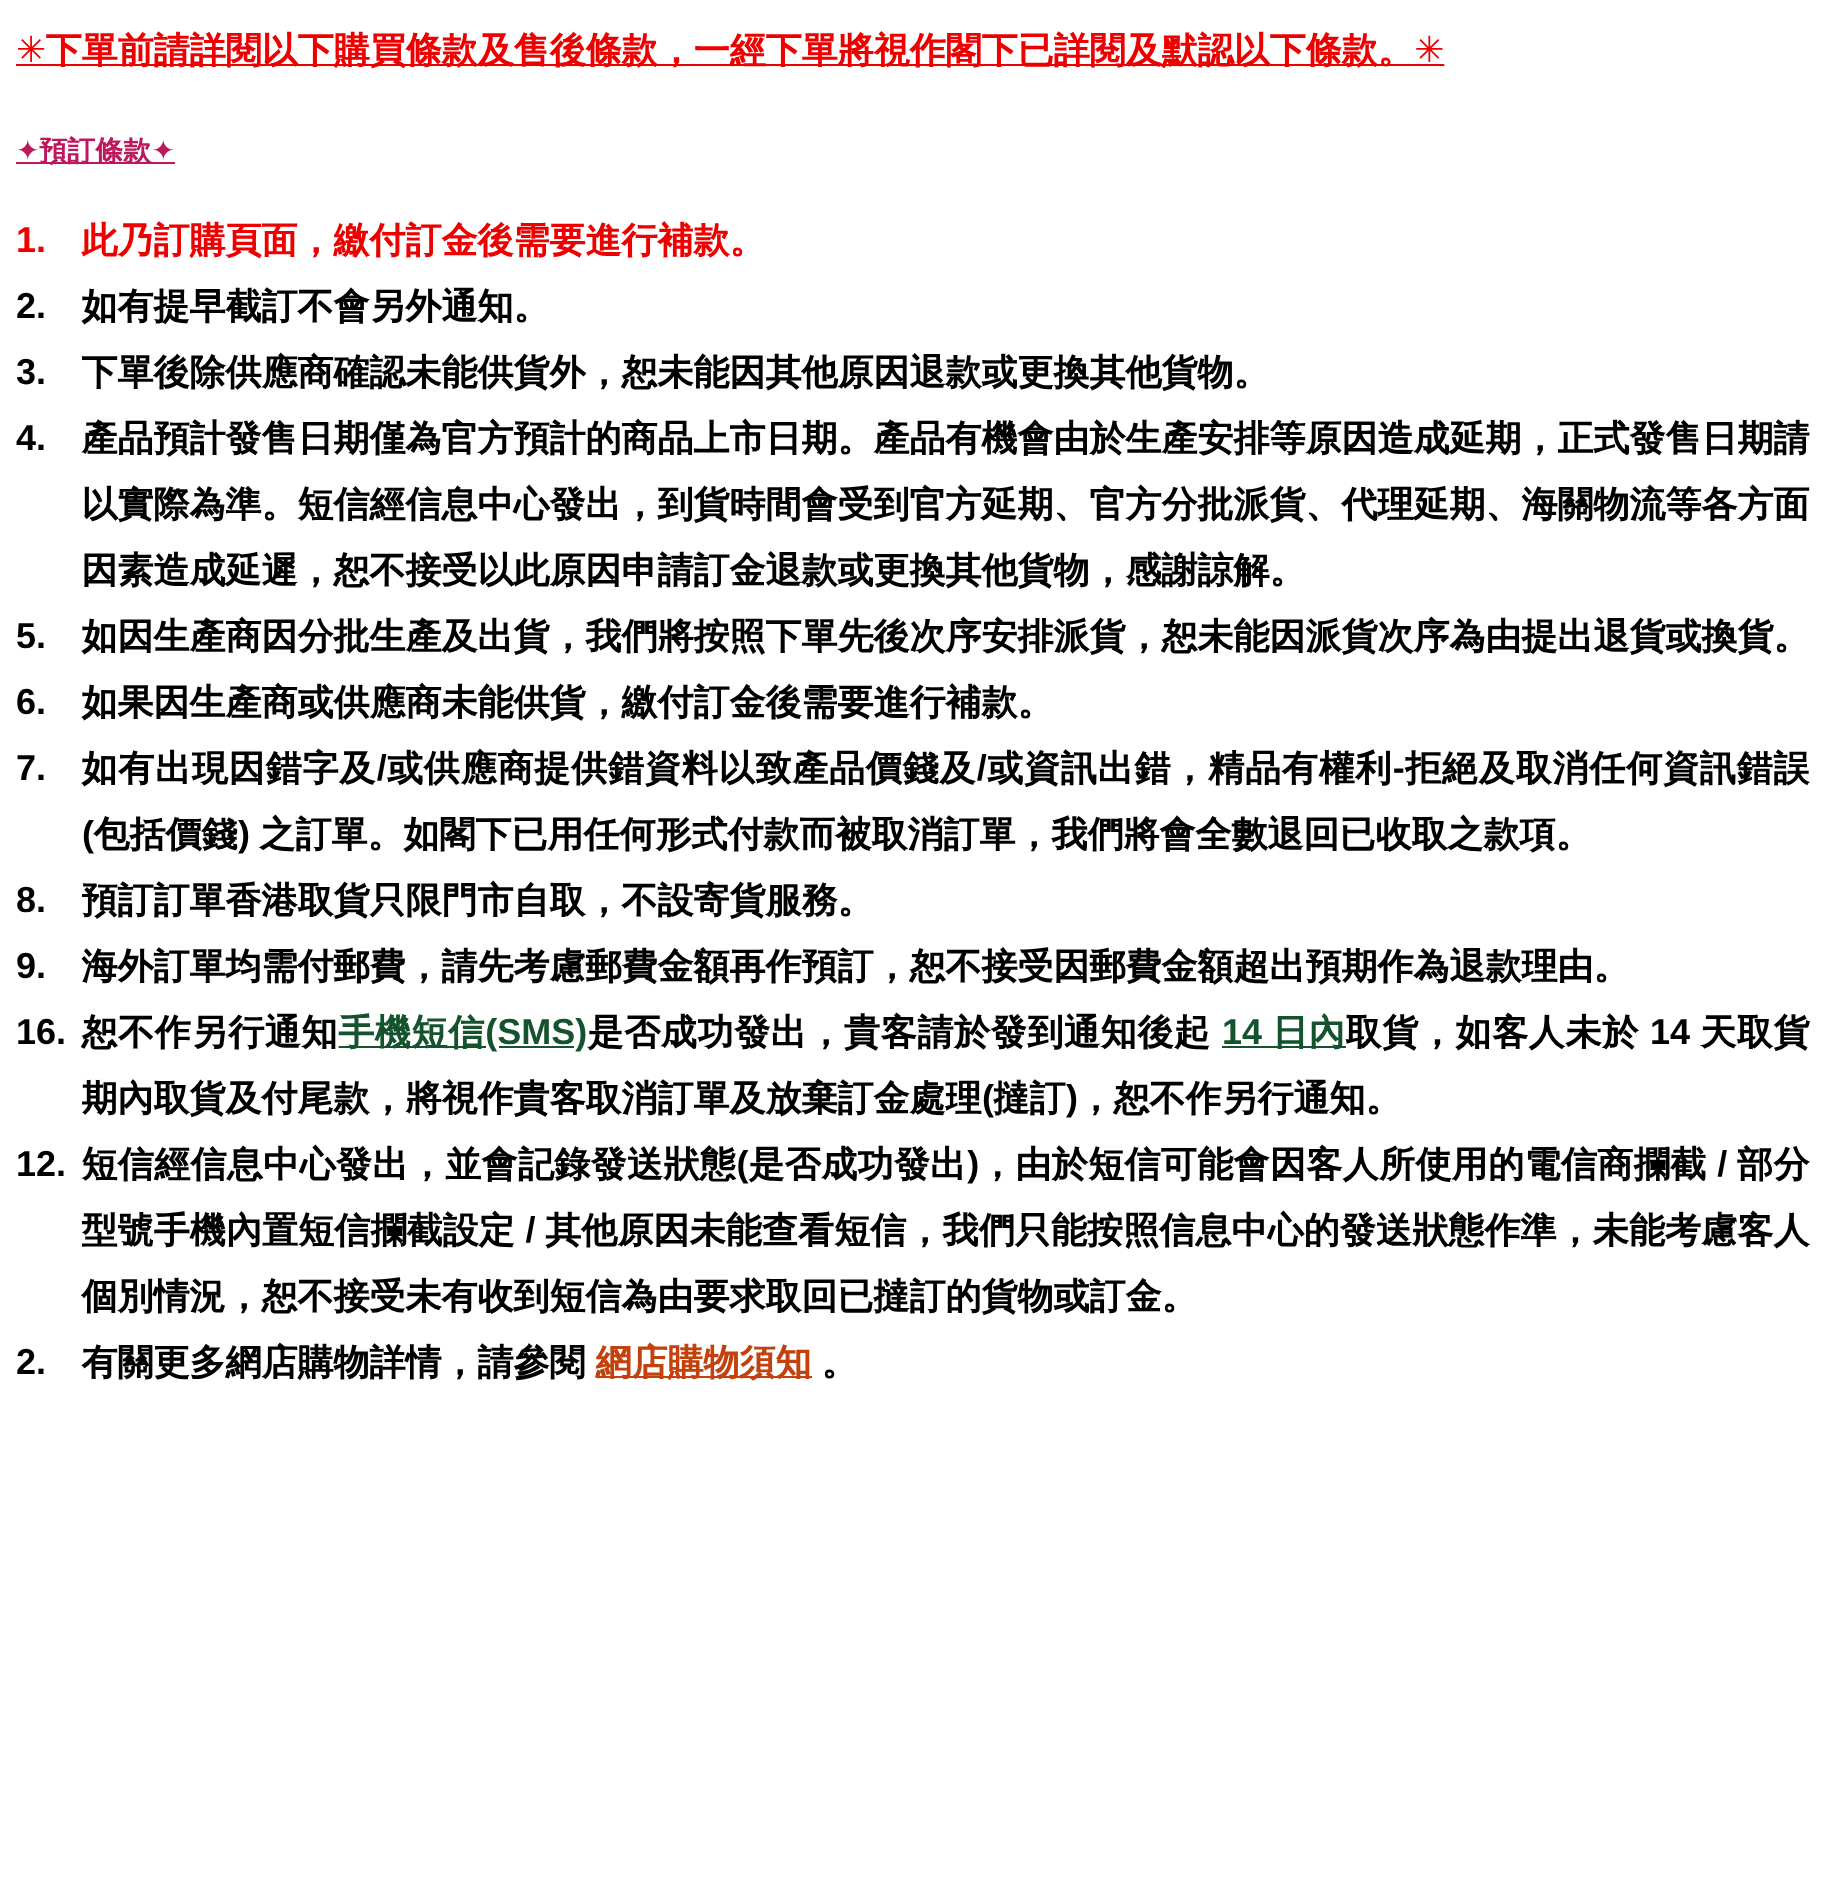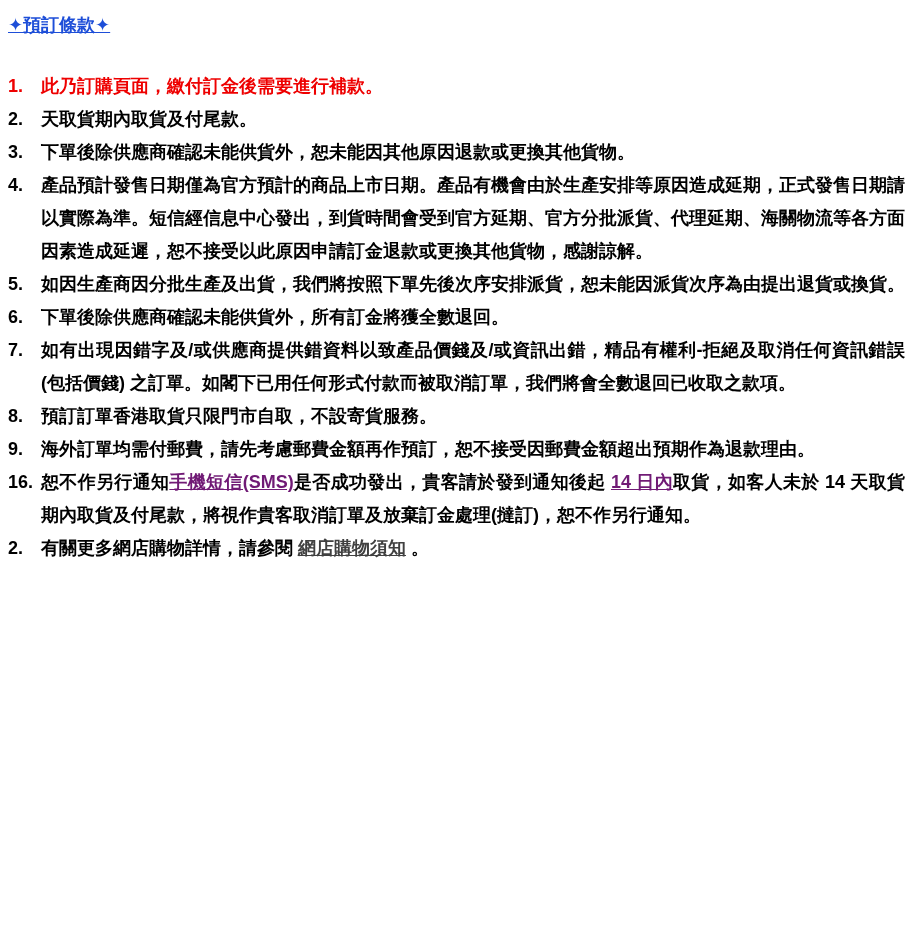--- a/index.html
+++ b/index.html
@@ -15,25 +15,25 @@
   }
   .notice {
     color: #ee0000;
     text-decoration: underline;
     font-size: 18px;
     line-height: 33px;
     margin-bottom: 17px;
     font-weight: 700;
   }
   .section-title {
-    color: #1d4ed8;
+    color: #be185d;
     text-decoration: underline;
-    font-size: 18px;
+    font-size: 14px;
     line-height: 33px;
-    margin-bottom: 28px;
+    margin-bottom: 12px;
     font-weight: 700;
   }
   .terms-list {
     list-style: none;
   }
   .term {
     display: flex;
     align-items: flex-start;
   }
   .num {
@@ -41,67 +41,68 @@
     line-height: 33px;
     white-space: nowrap;
   }
   .body-text {
     flex: 1;
     line-height: 33px;
     text-align: justify;
   }
   .red { color: #ee0000; }
   .hl {
-    color: #701a75;
+    color: #14532d;
     text-decoration: underline;
   }
   .link {
-    color: #404040;
+    color: #c2410c;
     text-decoration: underline;
     cursor: pointer;
   }
 </style>
 </head>
 <body>
 
 <div class="doc">
 
+  <h1 class="notice">✳下單前請詳閱以下購買條款及售後條款，一經下單將視作閣下已詳閱及默認以下條款。✳</h1>
 
   <h2 class="section-title">✦預訂條款✦</h2>
 
   <ol class="terms-list">
 
     <li class="term">
       <span class="num red">1.</span>
       <p class="body-text red">此乃訂購頁面，繳付訂金後需要進行補款。</p>
     </li>
 
     <li class="term">
       <span class="num">2.</span>
-      <p class="body-text">天取貨期內取貨及付尾款。</p>
+      <p class="body-text">如有提早截訂不會另外通知。</p>
     </li>
 
     <li class="term">
       <span class="num">3.</span>
       <p class="body-text">下單後除供應商確認未能供貨外，恕未能因其他原因退款或更換其他貨物。</p>
     </li>
 
     <li class="term">
       <span class="num">4.</span>
       <p class="body-text">產品預計發售日期僅為官方預計的商品上市日期。產品有機會由於生產安排等原因造成延期，正式發售日期請以實際為準。短信經信息中心發出，到貨時間會受到官方延期、官方分批派貨、代理延期、海關物流等各方面因素造成延遲，恕不接受以此原因申請訂金退款或更換其他貨物，感謝諒解。</p>
     </li>
 
     <li class="term">
       <span class="num">5.</span>
       <p class="body-text">如因生產商因分批生產及出貨，我們將按照下單先後次序安排派貨，恕未能因派貨次序為由提出退貨或換貨。</p>
     </li>
 
     <li class="term">
       <span class="num">6.</span>
-      <p class="body-text">下單後除供應商確認未能供貨外，所有訂金將獲全數退回。</p>
+      <p class="body-text">如果因生產商或供應商未能供貨，繳付訂金後需要進行補款。</p>
     </li>
 
     <li class="term">
       <span class="num">7.</span>
       <p class="body-text">如有出現因錯字及/或供應商提供錯資料以致產品價錢及/或資訊出錯，精品有權利-拒絕及取消任何資訊錯誤(包括價錢) 之訂單。如閣下已用任何形式付款而被取消訂單，我們將會全數退回已收取之款項。</p>
     </li>
 
     <li class="term">
       <span class="num">8.</span>
       <p class="body-text">預訂訂單香港取貨只限門市自取，不設寄貨服務。</p>
@@ -111,20 +112,24 @@
       <span class="num">9.</span>
       <p class="body-text">海外訂單均需付郵費，請先考慮郵費金額再作預訂，恕不接受因郵費金額超出預期作為退款理由。</p>
     </li>
 
 
     <li class="term">
       <span class="num">16.</span>
       <p class="body-text"><span>恕不作另行通知</span><span class="hl">手機短信(SMS)</span><span>是否成功發出，貴客請於發到通知後起 </span><span class="hl">14 日內</span><span>取貨，如客人未於 14 天取貨期內取貨及付尾款，將視作貴客取消訂單及放棄訂金處理(撻訂)，恕不作另行通知。</span></p>
     </li>
 
+    <li class="term">
+      <span class="num">12.</span>
+      <p class="body-text">短信經信息中心發出，並會記錄發送狀態(是否成功發出)，由於短信可能會因客人所使用的電信商攔截 / 部分型號手機內置短信攔截設定 / 其他原因未能查看短信，我們只能按照信息中心的發送狀態作準，未能考慮客人個別情況，恕不接受未有收到短信為由要求取回已撻訂的貨物或訂金。</p>
+    </li>
 
     <li class="term">
       <span class="num">2.</span>
       <p class="body-text"><span>有關更多網店購物詳情，請參閱 </span><a href="#" class="link">網店購物須知</a><span> 。</span></p>
     </li>
 
   </ol>
 
 </div>
 

